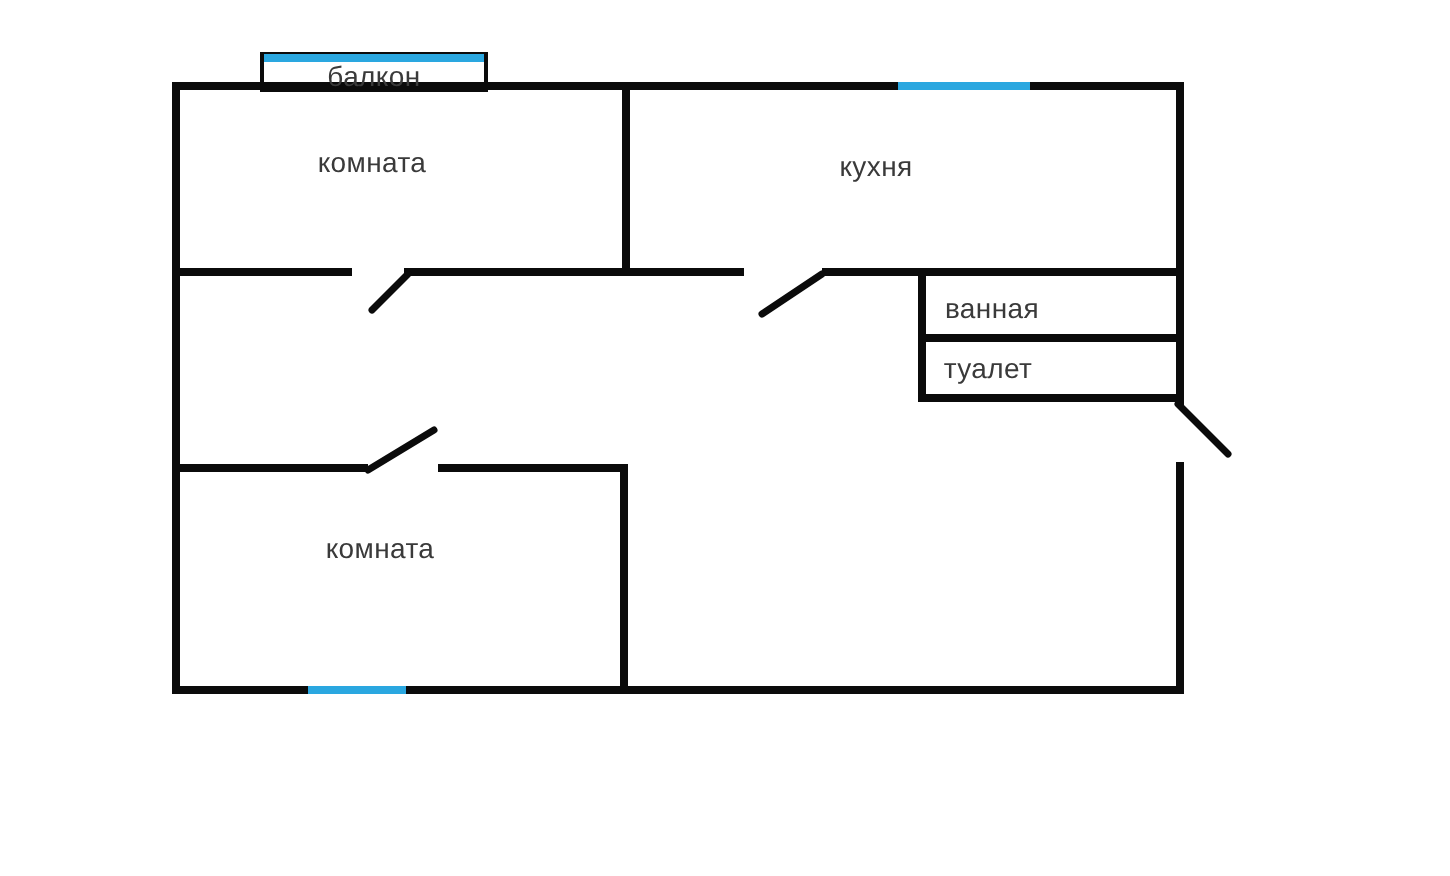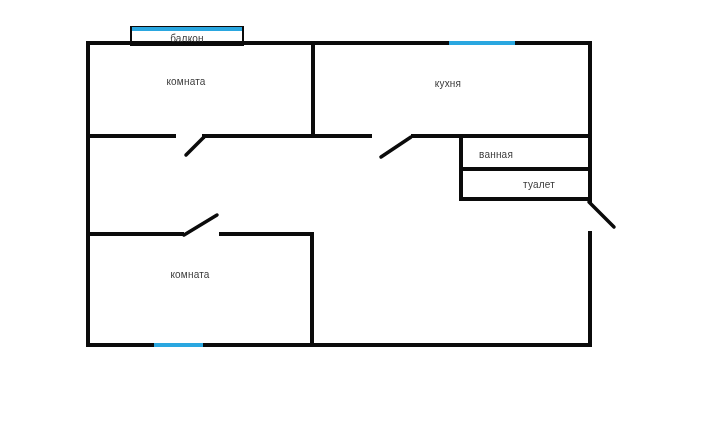--- a/index.html
+++ b/index.html
@@ -12,21 +12,21 @@
   }
   #plan{position:absolute;left:0;top:0;width:725px;height:438px;}
   svg{position:absolute;left:0;top:0;}
   .wall{stroke:var(--wall,#0b0b0b);stroke-width:4;fill:none;shape-rendering:crispEdges;}
   .wall-thin{stroke:var(--wall,#0b0b0b);stroke-width:2;fill:#fff;shape-rendering:crispEdges;}
   .door{stroke:var(--wall,#0b0b0b);stroke-width:3.5;fill:none;stroke-linecap:round;}
   .window{stroke:var(--window,#2aa7e0);stroke-width:4;fill:none;shape-rendering:crispEdges;}
   .room-label{
     position:absolute;
     transform:translate(-50%,-50%);
-    font-size:10px;
+    font-size:14px;
     color:var(--text,#3a3a3a);
     white-space:nowrap;
     letter-spacing:0.2px;
   }
 </style>
 </head>
 <body>
 
 <div id="plan">
 
@@ -63,17 +63,17 @@
     <line x1="312" y1="232" x2="312" y2="345" class="wall"></line>
 
     <line x1="204" y1="137" x2="186" y2="155" class="door"></line>
     <line x1="411" y1="137" x2="381" y2="157" class="door"></line>
     <line x1="589" y1="202" x2="614" y2="227" class="door"></line>
     <line x1="184" y1="235" x2="217" y2="215" class="door"></line>
   </svg>
 
   <div class="room-label" style="left:187px;top:38px;">балкон</div>
   <div class="room-label" style="left:186px;top:81px;">комната</div>
-  <div class="room-label" style="left:448px;top:83px;">кухня</div>
+  <div class="room-label" style="left:438px;top:83px;">кухня</div>
   <div class="room-label" style="left:496px;top:154px;">ванная</div>
-  <div class="room-label" style="left:539px;top:184px;">туалет</div>
+  <div class="room-label" style="left:494px;top:184px;">туалет</div>
   <div class="room-label" style="left:190px;top:274px;">комната</div>
 </div>
 
 </body></html>

